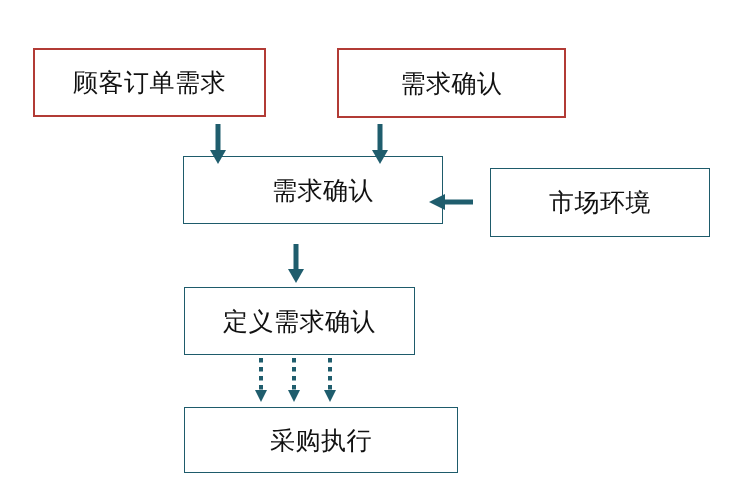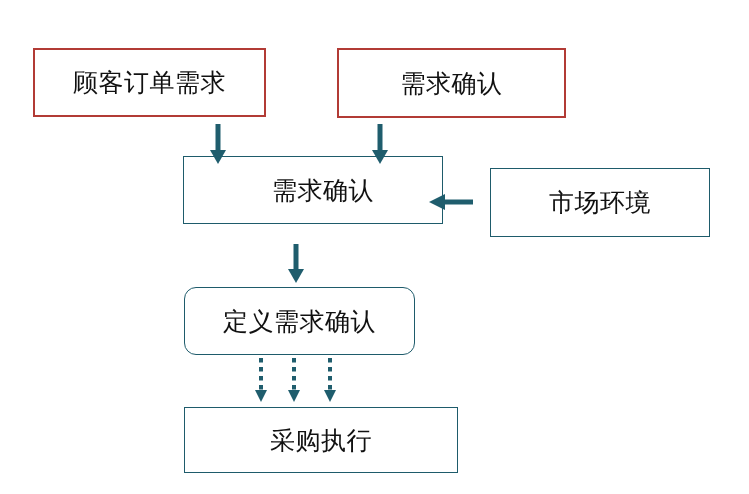--- a/index.html
+++ b/index.html
@@ -62,21 +62,21 @@
   </div>
 
   <div class="node teal" style="left:183px; top:156px; width:260px; height:68px;padding-left:20px;">
     <span>需求确认</span>
   </div>
 
   <div class="node teal" style="left:490px; top:168px; width:220px; height:69px;">
     <span>市场环境</span>
   </div>
 
-  <div class="node teal" style="left:184px; top:287px; width:231px; height:68px;border-radius:12px;">
+  <div class="node teal" style="left:184px; top:287px; width:231px; height:68px;">
     <span>定义需求确认</span>
   </div>
 
   <div class="node teal" style="left:184px; top:407px; width:274px; height:66px;">
     <span>采购执行</span>
   </div>
 
   <svg class="edges" width="749" height="494" viewBox="0 0 749 494">
 
     <g>

